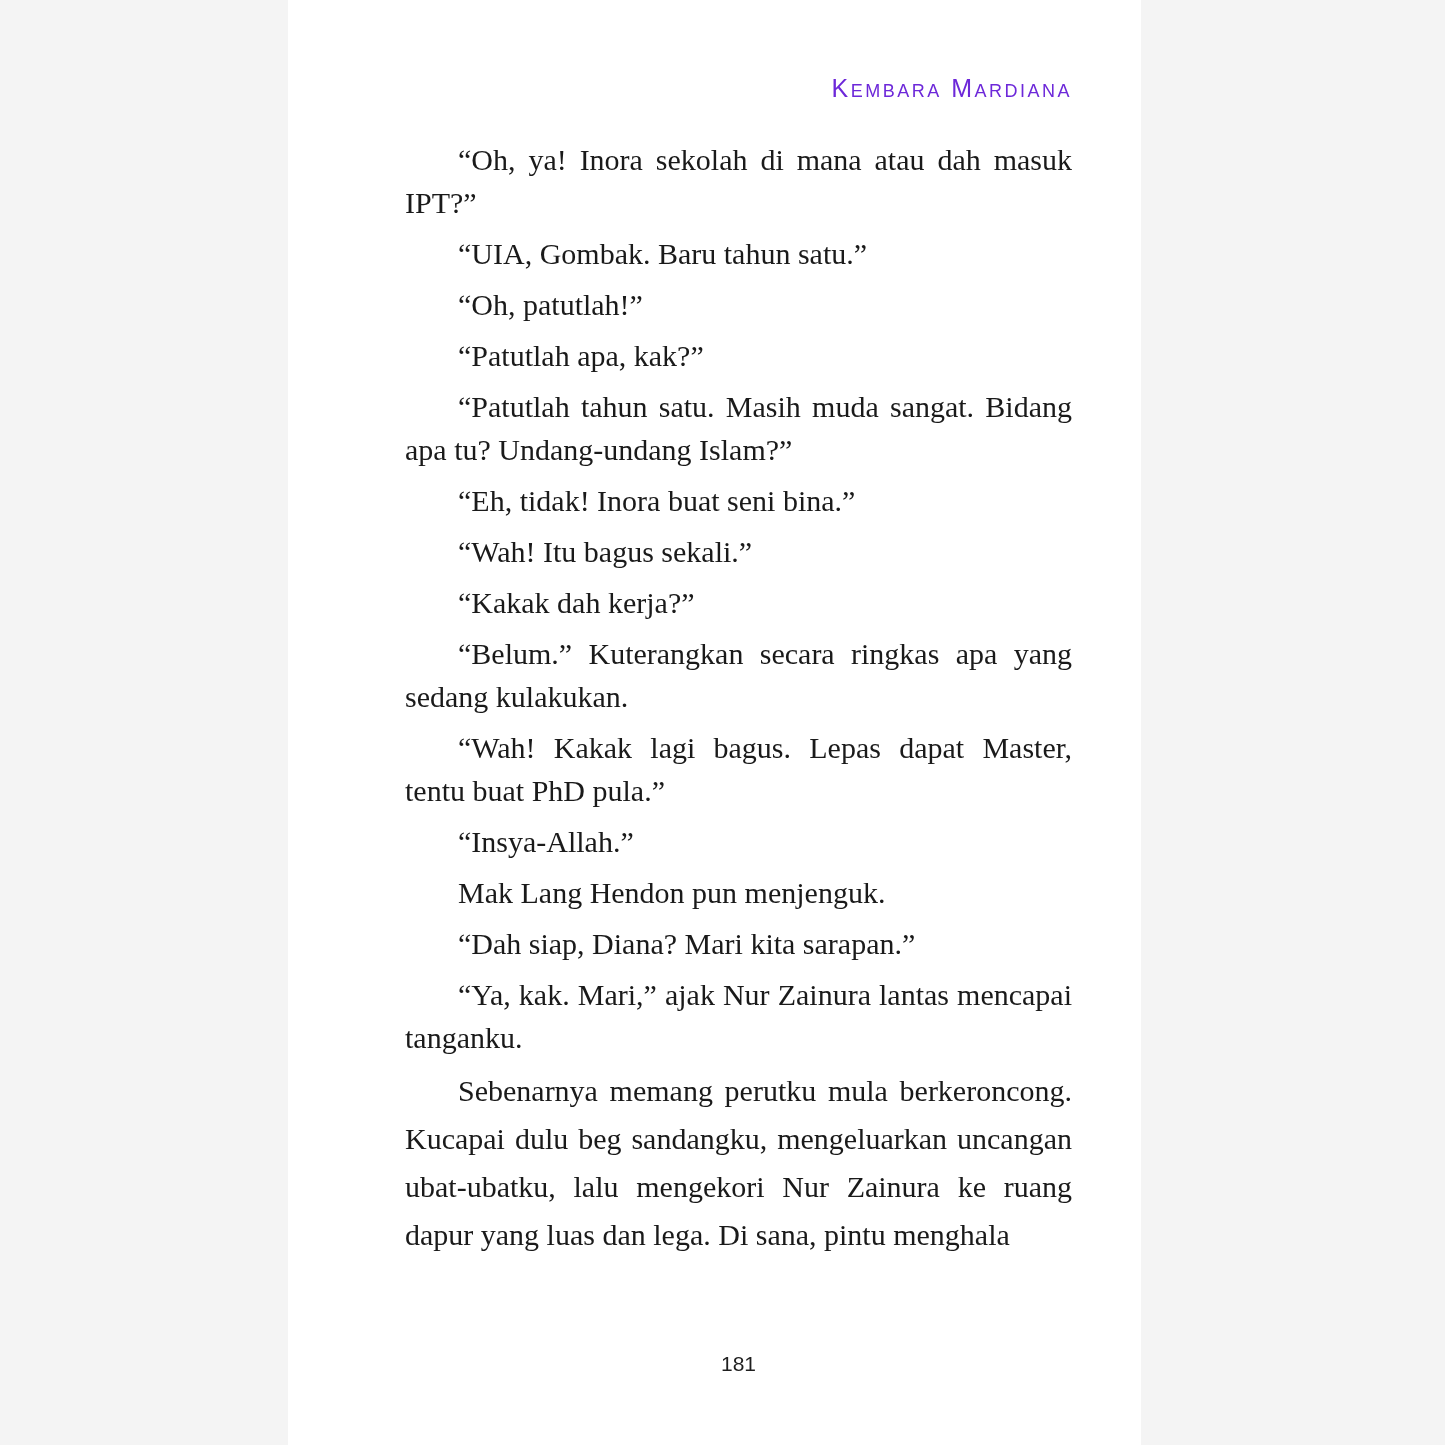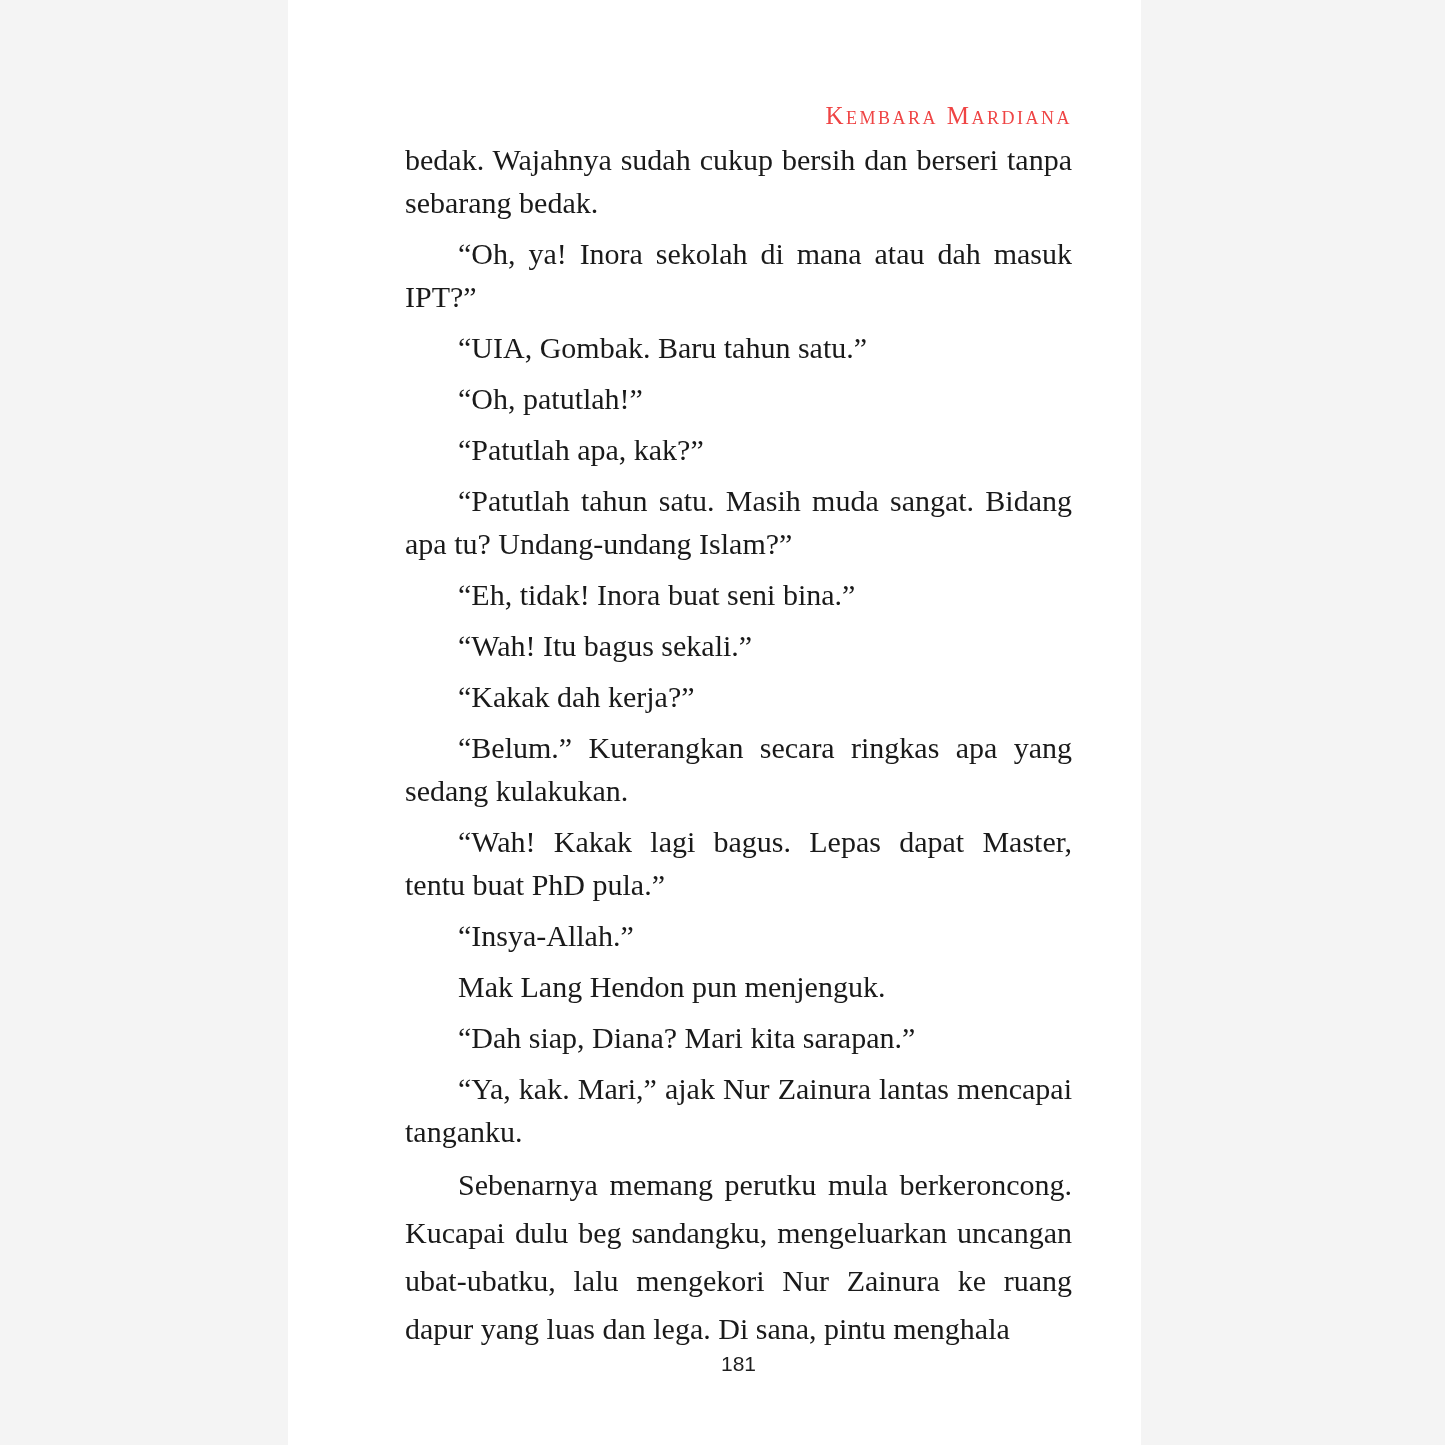--- a/index.html
+++ b/index.html
@@ -23,28 +23,27 @@
     width: 853px;
     height: 1445px;
     background: #ffffff;
   }
   .running-header {
     position: absolute;
     top: 74px;
     left: 117px;
     right: 69px;
     text-align: right;
-    font-family: Liberation Serif, serif;
+    font-family: Liberation Sans, sans-serif;
     font-variant: small-caps;
     font-weight: 400;
     font-size: 25px;
     letter-spacing: 2.5px;
-    color: #ef4444;
+    color: #6d28d9;
     white-space: nowrap;
-    margin-top: 28px;
   }
   .text-block {
     position: absolute;
     top: 138px;
     left: 117px;
     width: 667px;
     font-family: "Liberation Serif", serif;
     font-size: 30px;
     line-height: 43px;
     color: #1a1a1a;
@@ -73,21 +72,20 @@
 </style>
 </head>
 <body>
 
 <div class="canvas">
   <div class="page">
 
     <div class="running-header">Kembara Mardiana</div>
 
     <main class="text-block">
-      <p class="para">bedak. Wajahnya sudah cukup bersih dan berseri tanpa sebarang bedak.</p>
       <p class="para indent">“Oh, ya! Inora sekolah di mana atau dah masuk IPT?”</p>
       <p class="para indent">“UIA, Gombak. Baru tahun satu.”</p>
       <p class="para indent">“Oh, patutlah!”</p>
       <p class="para indent">“Patutlah apa, kak?”</p>
       <p class="para indent">“Patutlah tahun satu. Masih muda sangat. Bidang apa tu? Undang-undang Islam?”</p>
       <p class="para indent">“Eh, tidak! Inora buat seni bina.”</p>
       <p class="para indent">“Wah! Itu bagus sekali.”</p>
       <p class="para indent">“Kakak dah kerja?”</p>
       <p class="para indent">“Belum.” Kuterangkan secara ringkas apa yang sedang kulakukan.</p>
       <p class="para indent">“Wah! Kakak lagi bagus. Lepas dapat Master, tentu buat PhD pula.”</p>

